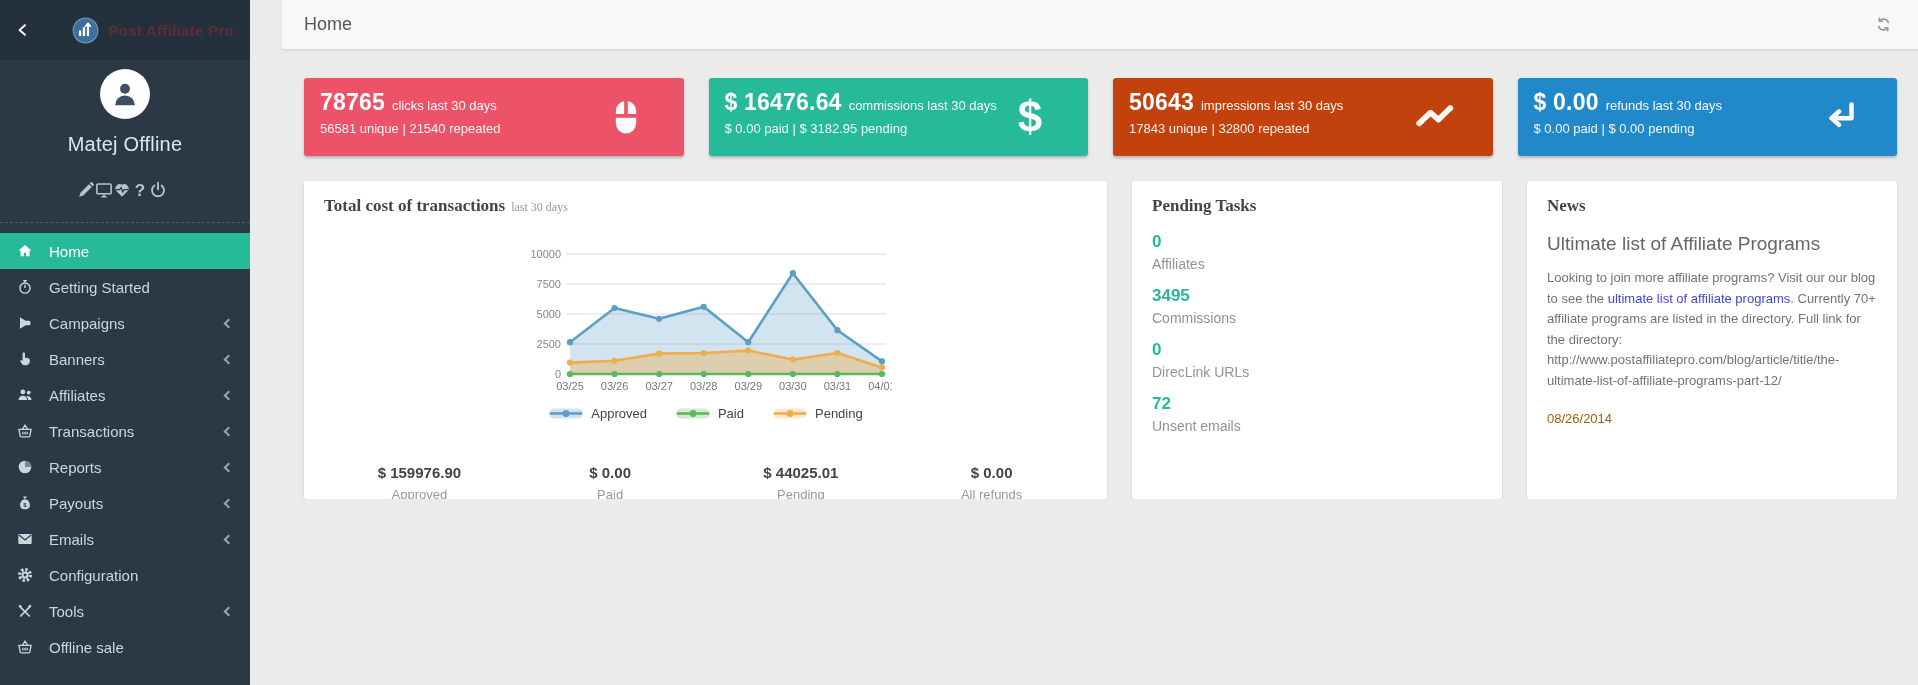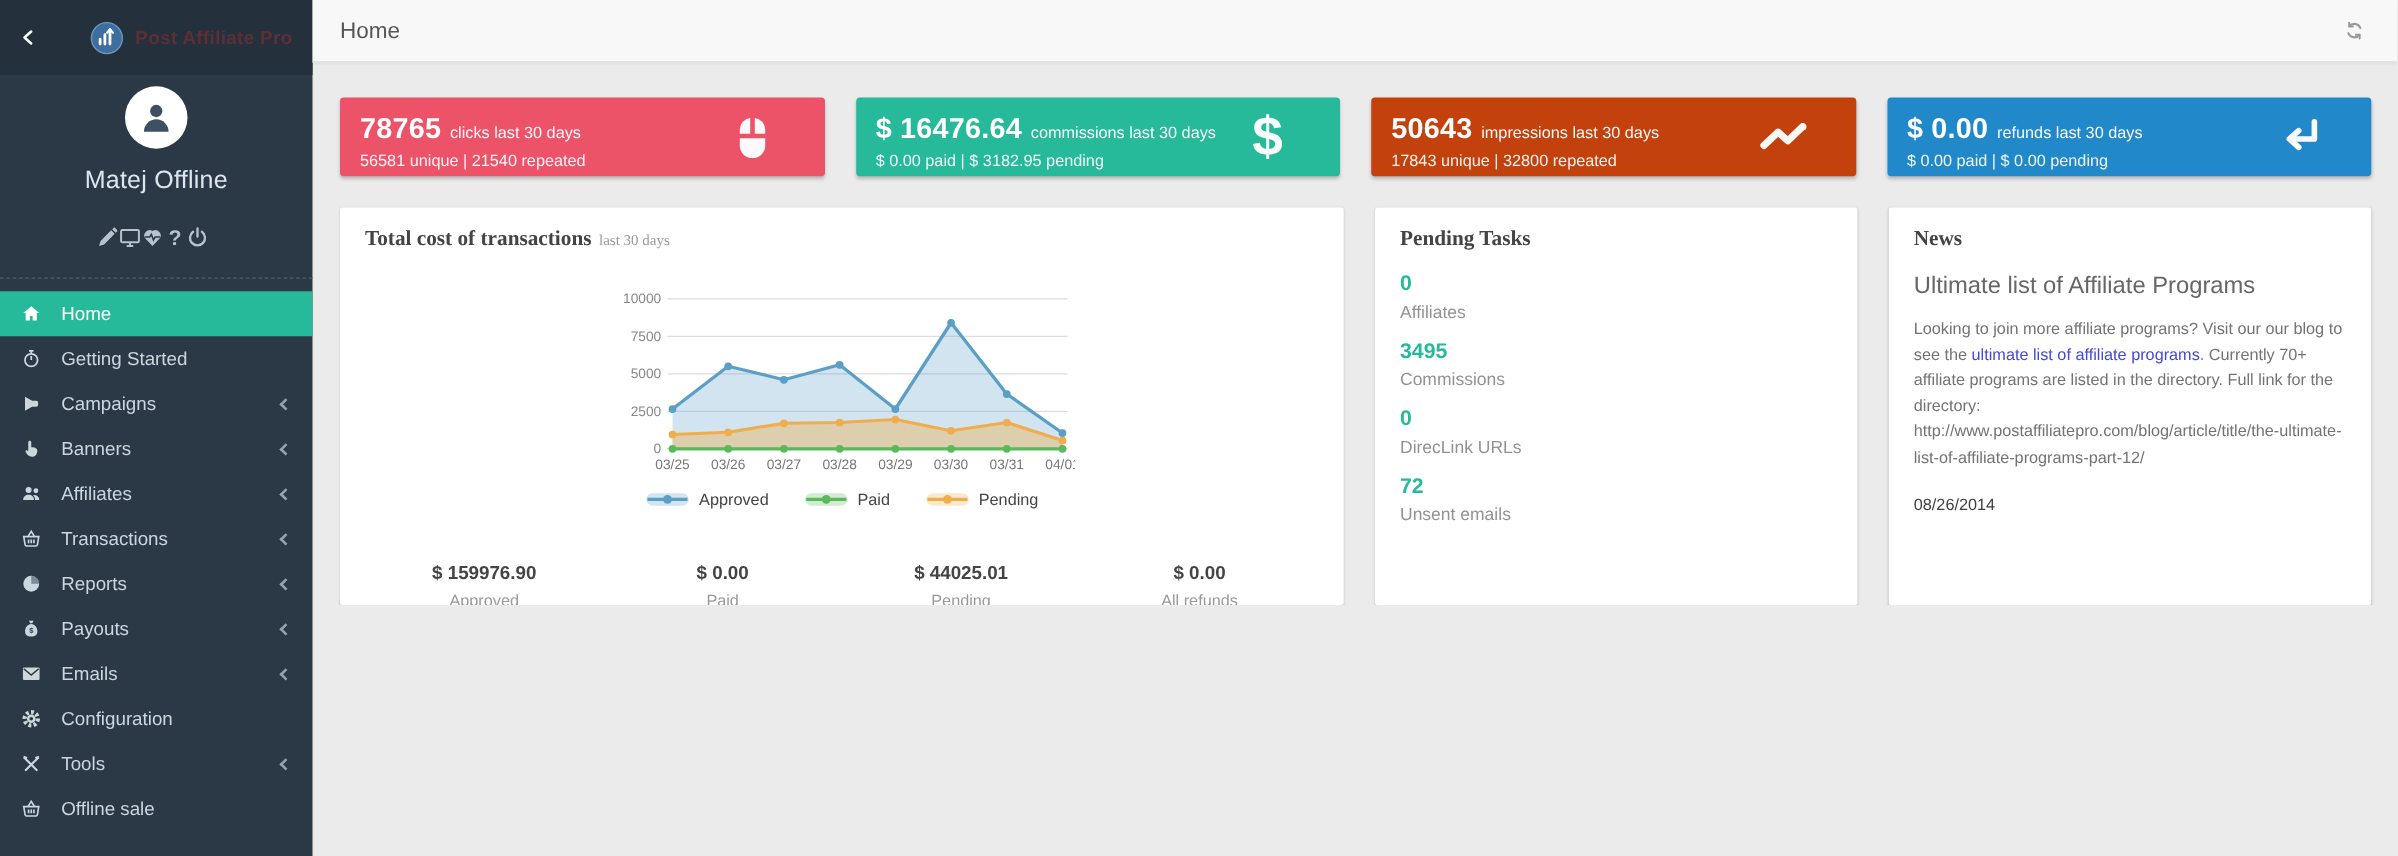--- a/index.html
+++ b/index.html
@@ -1,18 +1,18 @@
 <!DOCTYPE html>
 <html style="--accent: #26b99a; --sb: #2b3947;"><head>
 <meta charset="utf-8">
 <style>
   :root{ --sb:#2b3947; --accent:#26b99a; }
   *{box-sizing:border-box; margin:0; padding:0;}
   body{font-family:"Liberation Sans","DejaVu Sans",sans-serif; background:#ebebeb;}
-  .app{width:1918px; height:685px; display:flex; overflow:hidden; background:#ebebeb;}
+  .app{width:1918px; height:685px; display:flex; overflow:hidden; background:#ebebeb;gap:32px;}
 
   
   .sidebar{width:250px; min-width:250px; height:100%; background:var(--sb); display:flex; flex-direction:column;}
   .sb-top{height:60px; background:#24313d; display:flex; align-items:center; padding:0 16px; gap:20px;}
   .back{width:20px; height:22px; color:#fff; cursor:pointer;}
   .logo-wrap{display:flex; align-items:center; gap:9px; margin-left:22px;}
   .logo{width:27px; height:27px;}
   .logo-text{font-size:15px; font-weight:bold; color:#5e2e36; letter-spacing:.3px; white-space:nowrap;}
   .profile{display:flex; flex-direction:column; align-items:center; padding-top:9px;}
   .avatar{width:50px; height:50px; border-radius:50%; background:#fff; color:#3e5061; display:flex; align-items:center; justify-content:center; padding:9px;}
@@ -32,21 +32,21 @@
 
   
   .main{flex:1; display:flex; flex-direction:column; min-width:0;}
   .topbar{height:50px; background:#f8f8f8; border-bottom:1px solid #dadada; box-shadow:0 1px 2px rgba(0,0,0,.06); display:flex; align-items:center; justify-content:space-between; padding:0 26px 0 22px; position:relative; z-index:2;}
   .page-title{font-size:18px; color:#565656;}
   .refresh{width:17px; height:17px; color:#9a9a9a; cursor:pointer;}
   .content{padding:28px 21px 0 22px; overflow:hidden;}
 
   
   .stat-row{display:flex; gap:25px;}
-  .stat-card{flex:1; height:63px; border-radius:3px; color:#fff; padding:11px 16px; position:relative; box-shadow:0 2px 3px rgba(0,0,0,.22);}
+  .stat-card{flex:1; height:78px; border-radius:3px; color:#fff; padding:11px 16px; position:relative; box-shadow:0 2px 3px rgba(0,0,0,.22);}
   .stat-line1{display:flex; align-items:baseline;}
   .stat-value{font-size:23px; font-weight:bold; letter-spacing:.2px;}
   .stat-label{font-size:13px; margin-left:7px; opacity:.96;text-align:right;}
   .stat-sub{font-size:13px; margin-top:5px; opacity:.93;}
   .stat-icon{position:absolute; right:37px; top:50%; transform:translateY(-50%); width:42px; height:40px; opacity:.97;}
 
   
   .cards-row{display:flex; gap:25px; margin-top:25px; align-items:stretch;}
   .card{background:#fff; border-radius:2px; box-shadow:0 1px 2px rgba(0,0,0,.18); height:318px; padding:15px 20px; position:relative;}
   .card-title{font-size:17px; color:#444; font-weight:bold;font-family:Liberation Serif, serif;}
@@ -64,21 +64,21 @@
   .total-value{font-size:15px; font-weight:bold; color:#444;}
   .total-label{font-size:13px; color:#999; margin-top:6px;}
 
   .task-list{margin-top:16px;}
   .task-value{font-size:17px; font-weight:bold; margin-top:14px;}
   .task-label{font-size:14px; color:#929292; margin-top:4px;}
 
   .news-article-title{font-size:19px; color:#666; margin-top:17px; font-weight:400;}
   .news-body{font-size:13px; color:#737373; line-height:1.58; margin-top:13px; word-break:break-word;}
   .news-link{text-decoration:none; cursor:pointer;}
-  .news-date{font-size:13px; color:#404040; margin-top:20px;}
+  .news-date{font-size:13px; color:#a16207; margin-top:20px;}
 </style>
 </head>
 <body>
 
 <div class="app">
 
   <div class="sidebar">
     <div class="sb-top">
       <span class="back icon">
           <svg viewBox="0 0 24 24" fill="none" stroke="currentColor" stroke-width="3.4" stroke-linecap="round" stroke-linejoin="round">

